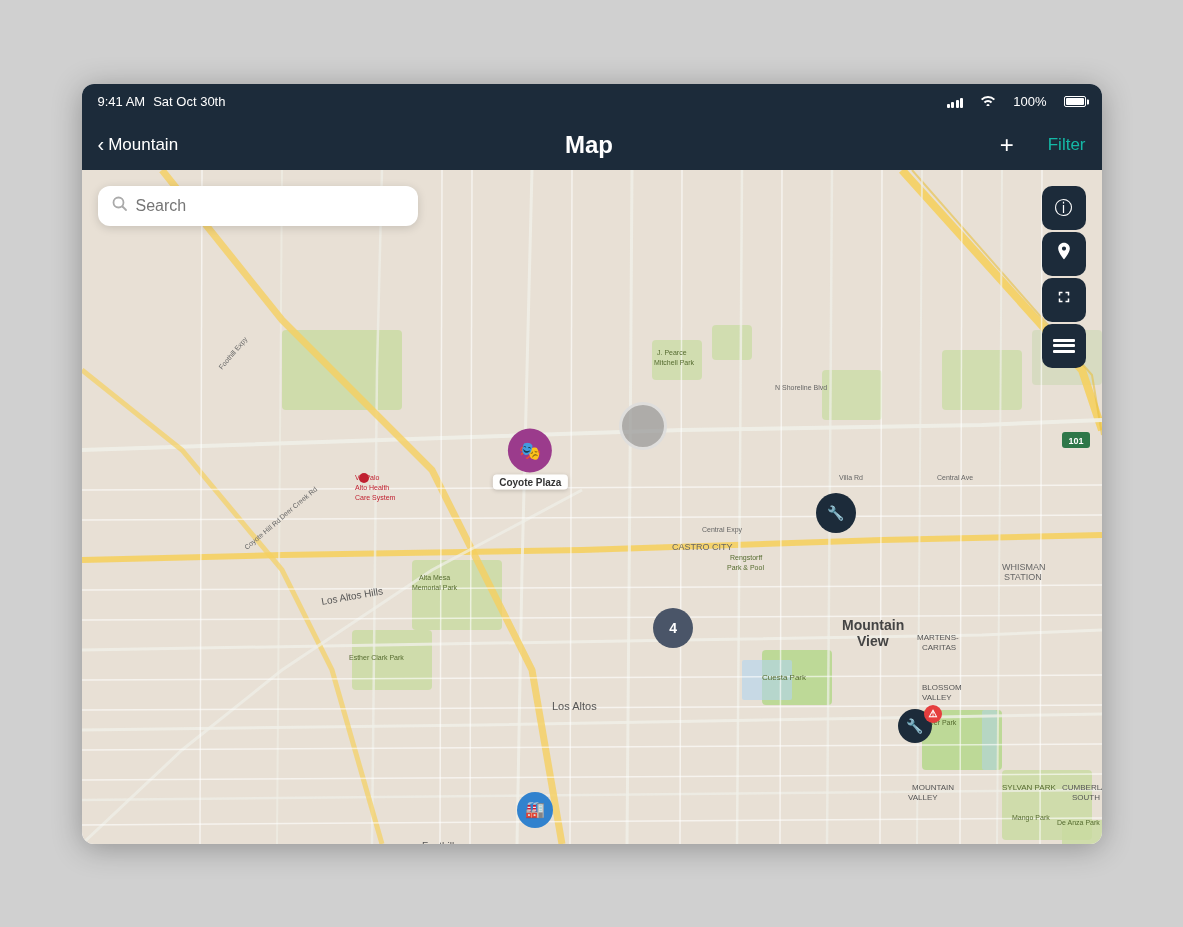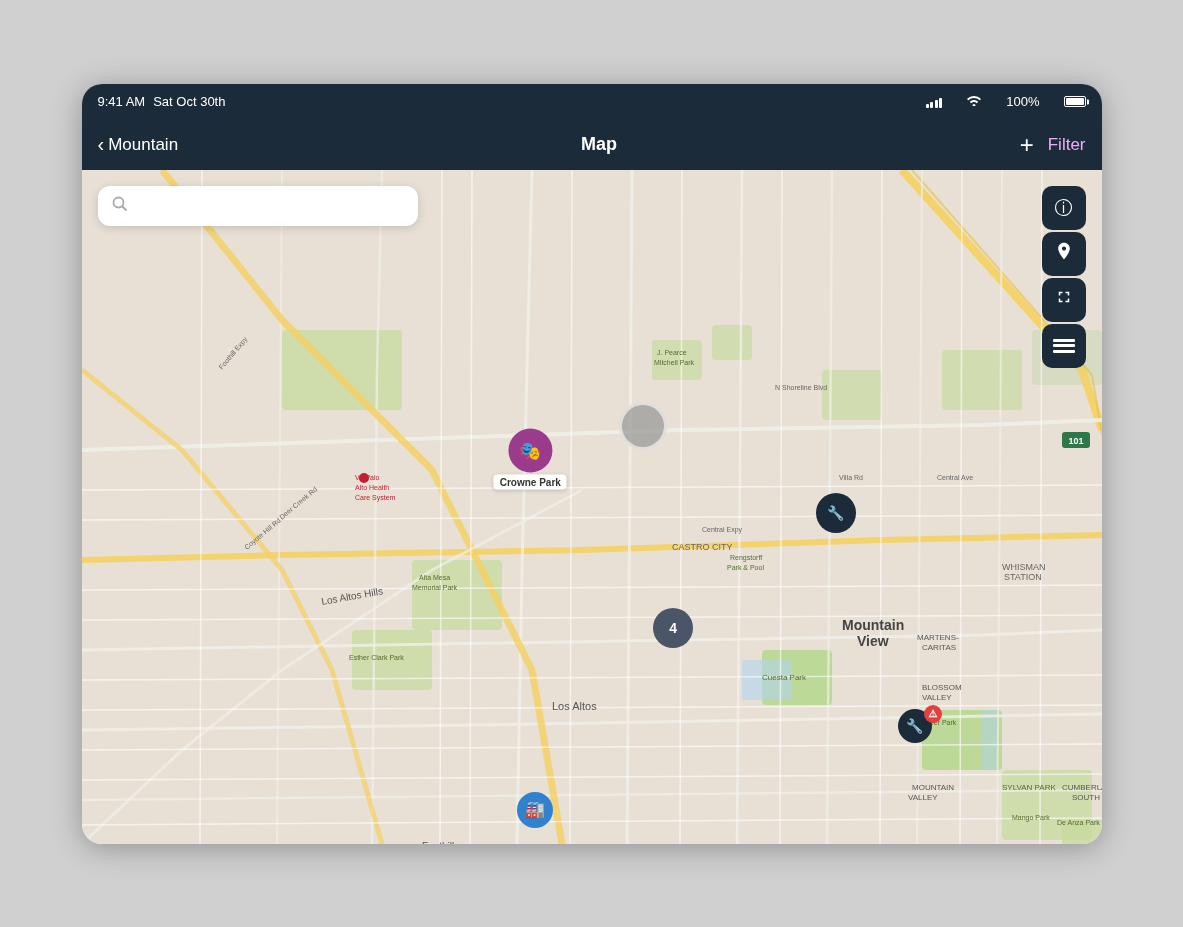--- a/index.html
+++ b/index.html
@@ -9,41 +9,41 @@
       justify-content: center;
       align-items: center;
       width: 1183px;
       height: 927px;
       font-family: -apple-system, BlinkMacSystemFont, 'San Francisco', 'Helvetica Neue', sans-serif;
     }
     .phone-frame {
       width: 1020px;
       height: 760px;
       background: #fff;
-      border-radius: 20px;
+      border-radius: 12px;
       overflow: hidden;
       box-shadow: 0 4px 30px rgba(0,0,0,0.3);
       display: flex;
       flex-direction: column;
     }
     
     .status-bar {
       background: #1c2b3a;
       color: #fff;
       display: flex;
       justify-content: space-between;
       align-items: center;
       padding: 0 16px;
       height: 36px;
       font-size: 13px;
       font-weight: 500;
       flex-shrink: 0;
     }
     .status-left { display: flex; align-items: center; gap: 8px; }
-    .status-right { display: flex; align-items: center; gap: 24px; }
+    .status-right { display: flex; align-items: center; gap: 17px; }
     .signal-bars {
       display: flex; align-items: flex-end; gap: 1.5px; height: 12px;
     }
     .signal-bars span {
       background: #fff;
       width: 3px;
       border-radius: 1px;
     }
     .wifi-icon { font-size: 12px; }
     .battery {
@@ -83,24 +83,24 @@
       padding: 0 16px;
       height: 50px;
       flex-shrink: 0;
     }
     .nav-back {
       display: flex; align-items: center; gap: 4px;
       color: #fff; font-size: 17px; cursor: pointer;
       text-decoration: none;
     }
     .nav-back .chevron { font-size: 20px; font-weight: 300; }
-    .nav-title { font-size: 18px; font-weight: 600; color: #fff; }
+    .nav-title { font-size: 24px; font-weight: 600; color: #fff; }
     .nav-actions { display: flex; align-items: center; gap: 14px; }
     .nav-plus { font-size: 24px; color: #fff; cursor: pointer; }
-    .nav-filter { font-size: 17px; color: #f0abfc; cursor: pointer; }
+    .nav-filter { font-size: 17px; color: #14b8a6; cursor: pointer; margin-left: 20px; }
     
     .map-container {
       flex: 1;
       position: relative;
       overflow: hidden;
     }
     
     .map-bg {
       position: absolute;
       inset: 0;
@@ -381,20 +381,21 @@
       <text x="757" y="310" font-size="7" fill="#666" font-family="sans-serif">Villa Rd</text>
     </svg>
 
     <div class="search-bar">
       <span class="search-icon">
         <svg width="16" height="16" viewBox="0 0 16 16" fill="none">
           <circle cx="6.5" cy="6.5" r="5" stroke="#aaa" stroke-width="1.8"></circle>
           <line x1="10.5" y1="10.5" x2="14" y2="14" stroke="#aaa" stroke-width="1.8" stroke-linecap="round"></line>
         </svg>
       </span>
+      <input type="text" readonly="" placeholder="Search" style="">
     </div>
 
     <div class="map-controls">
       <div class="map-ctrl-btn">
         <span style="font-size:18px;">ⓘ</span>
       </div>
       <div class="map-ctrl-btn">
         <span>
           <svg width="20" height="20" viewBox="0 0 24 24" fill="none">
             <path d="M12 2C8.13 2 5 5.13 5 9c0 5.25 7 13 7 13s7-7.75 7-13c0-3.87-3.13-7-7-7zm0 9.5c-1.38 0-2.5-1.12-2.5-2.5S10.62 6.5 12 6.5s2.5 1.12 2.5 2.5S13.38 11.5 12 11.5z" fill="white"></path>
@@ -412,21 +413,21 @@
         <div class="layers-icon">
           <span></span>
           <span></span>
           <span></span>
         </div>
       </div>
     </div>
 
     <div class="marker crowne-marker" style="left: 44%; top: 43%;">
       <div class="crowne-circle">🎭</div>
-      <div class="crowne-label">Crowne Park</div>
+      <div class="crowne-label">Coyote Plaza</div>
     </div>
 
     <div class="marker" style="left: 55%; top: 38%;">
       <div class="gray-circle"></div>
     </div>
 
     <div class="marker" style="left: 58%; top: 68%;">
       <div class="marker-circle" style="background: #4a5568;">
         <span>4</span>
       </div>

